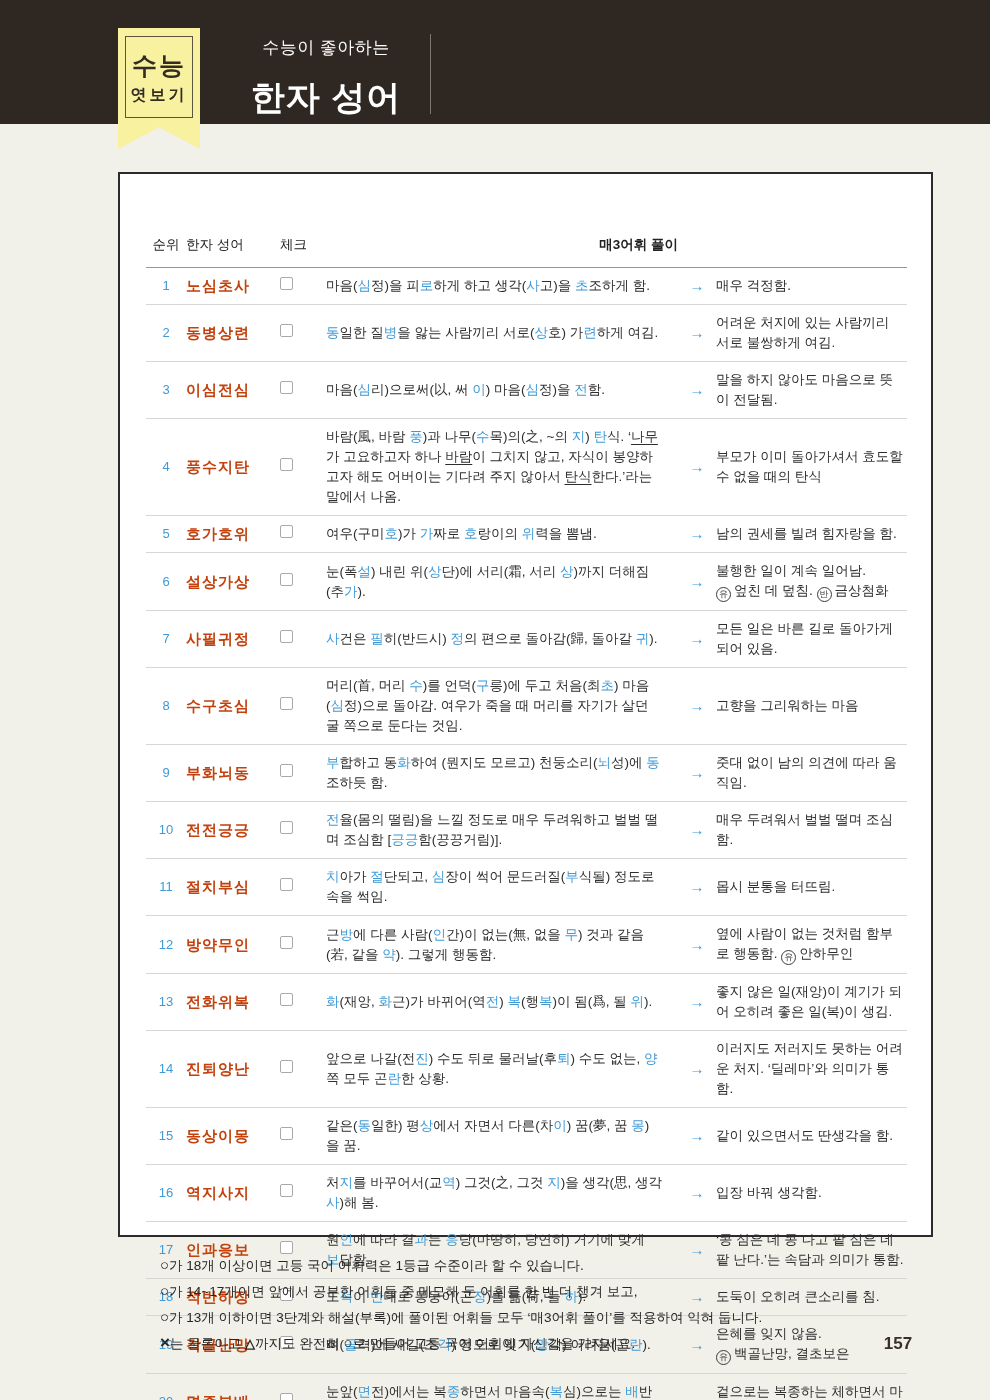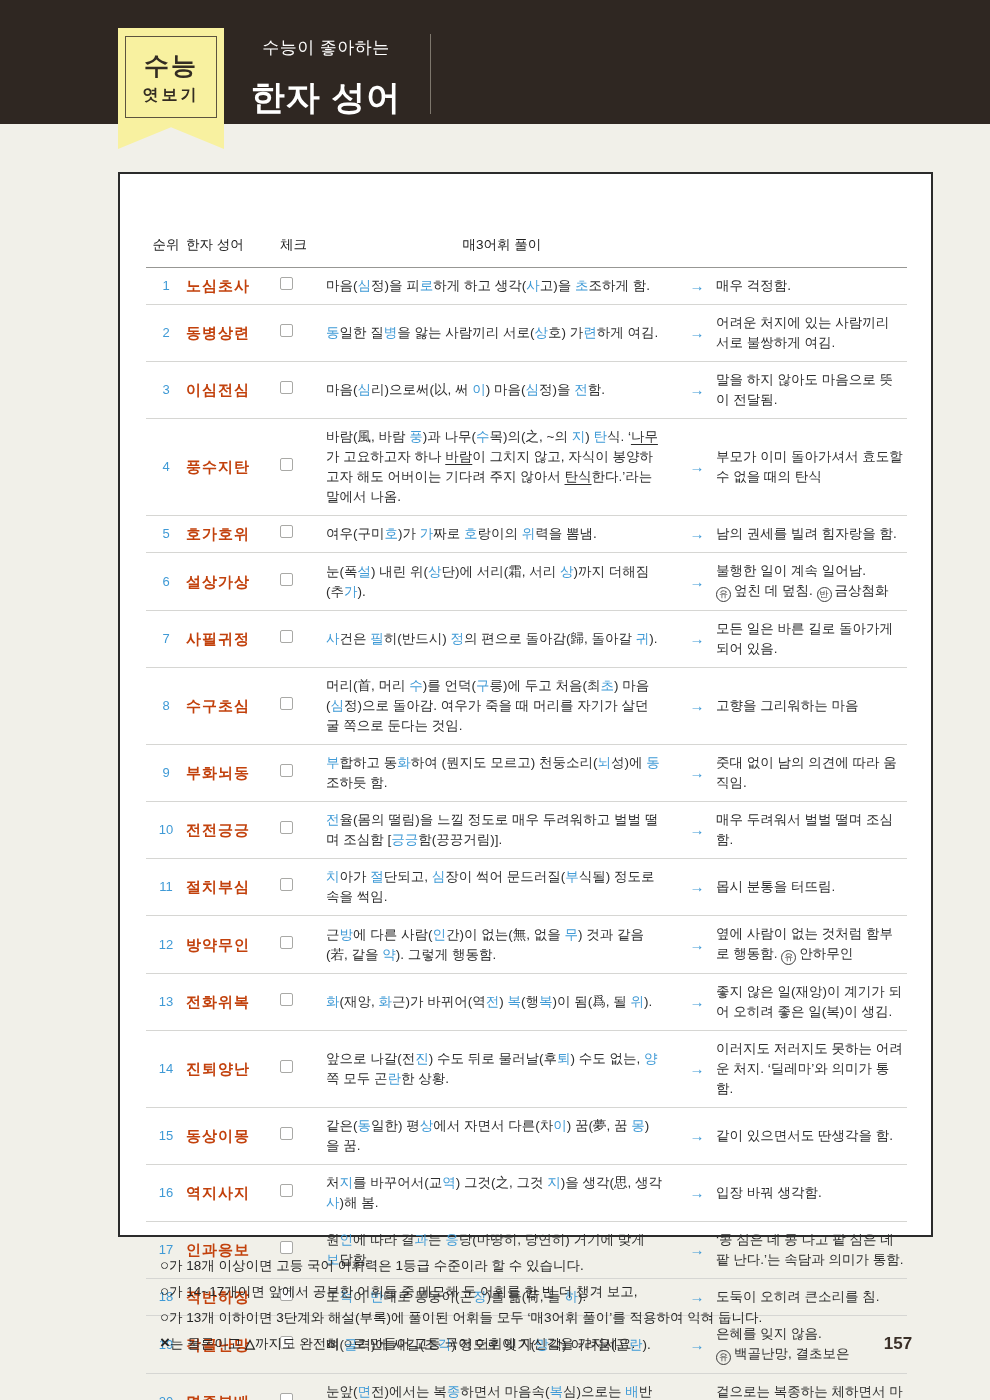--- a/index.html
+++ b/index.html
@@ -3,21 +3,21 @@
 <meta charset="utf-8">
 <style>
   * { margin:0; padding:0; box-sizing:border-box; }
   html,body { background:#e4e2da; }
   body { font-family:"Liberation Sans", sans-serif; }
   .page { position:relative; width:990px; height:1400px; background:#f1f0e9; overflow:hidden; }
 
   
   .top-band { position:absolute; left:0; top:0; width:990px; height:124px; background:#2f2722; }
 
-  .ribbon { position:absolute; left:118px; top:28px; width:106px; height:121px; background:#f8f1a0; z-index:3;
+  .ribbon { position:absolute; left:118px; top:28px; width:82px; height:121px; background:#f8f1a0; z-index:3;
             clip-path:polygon(0 0,100% 0,100% 100%,50% 82%,0 100%); }
   .ribbon-inner { position:absolute; left:7px; right:7px; top:8px; height:82px; border:1px solid #5c543e;
                   display:flex; flex-direction:column; align-items:center; justify-content:center; gap:3px; color:#332c22; }
   .ribbon-l1 { font-size:25px; font-weight:800; letter-spacing:2px; }
   .ribbon-l2 { font-size:16px; font-weight:600; letter-spacing:3px; }
 
   .title-block { position:absolute; left:228px; top:36px; width:196px; text-align:center; color:#ffffff; }
   .title-sub { font-size:17px; font-weight:400; letter-spacing:0.5px; margin-bottom:16px; }
   .title-main { font-size:34px; font-weight:800; letter-spacing:1px; }
 
@@ -25,21 +25,21 @@
 
   .band-desc { position:absolute; left:450px; top:21px; width:500px; font-size:15px; line-height:26px; color:#f4f1ea; }
 
   
   .card { position:absolute; left:118px; top:172px; width:815px; height:1065px; background:#ffffff;
           border:2px solid #2b2b2b; padding:0 24px 0 26px; }
   .grid { display:grid; grid-template-columns:40px 94px 46px 352px 38px 1fr; }
   .thead { padding:23px 0 13px; font-size:13.5px; color:#222;margin-top:39px; }
   .th-rank { text-align:center; }
   .th-check { text-align:left; }
-  .th-expl { text-align:center; }
+  .th-expl { text-align:right;font-weight:bold; }
   .row { border-top:1px solid #d6d6d3; padding:8px 0; align-items:center; font-size:13.5px; color:#2e2e2e; line-height:20px; }
   .rows .row:first-child { border-top:1px solid #979794; }
   .c-rank { text-align:center; color:#3f9ad6; font-size:13px; }
   .c-idiom { font-weight:700; font-size:15px; color:#c2410c; letter-spacing:1px; }
   .c-check { text-align:left; }
   .checkbox { display:inline-block; width:13px; height:13px; border:1.5px solid #a9a9a6; border-radius:2px; background:#fff; }
   .c-expl { padding-right:16px; word-break:break-all; }
   .c-arrow { text-align:center; color:#3f9ad6; font-size:15px; }
   .c-meaning { word-break:break-all; padding-right:2px; }
 

